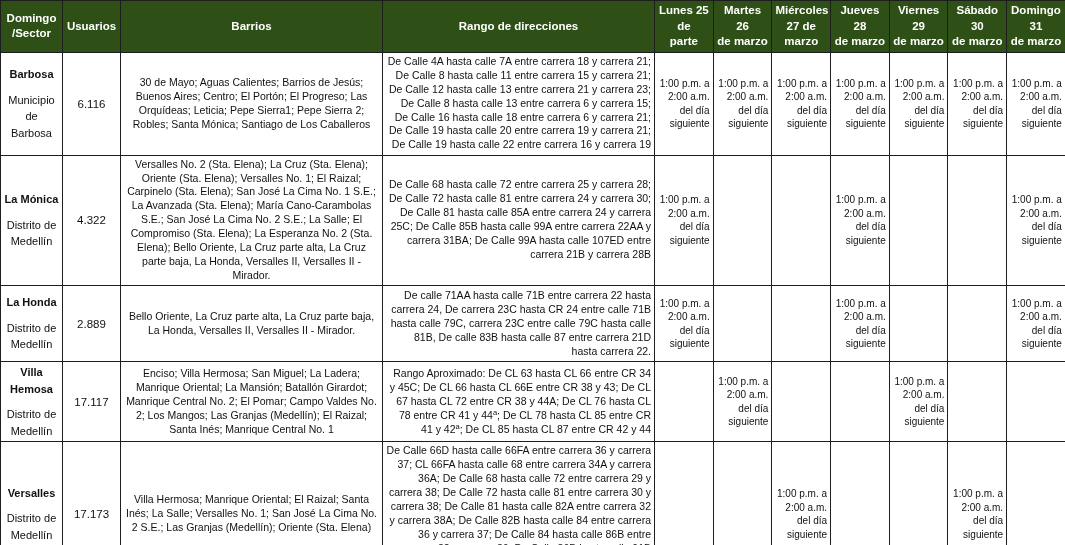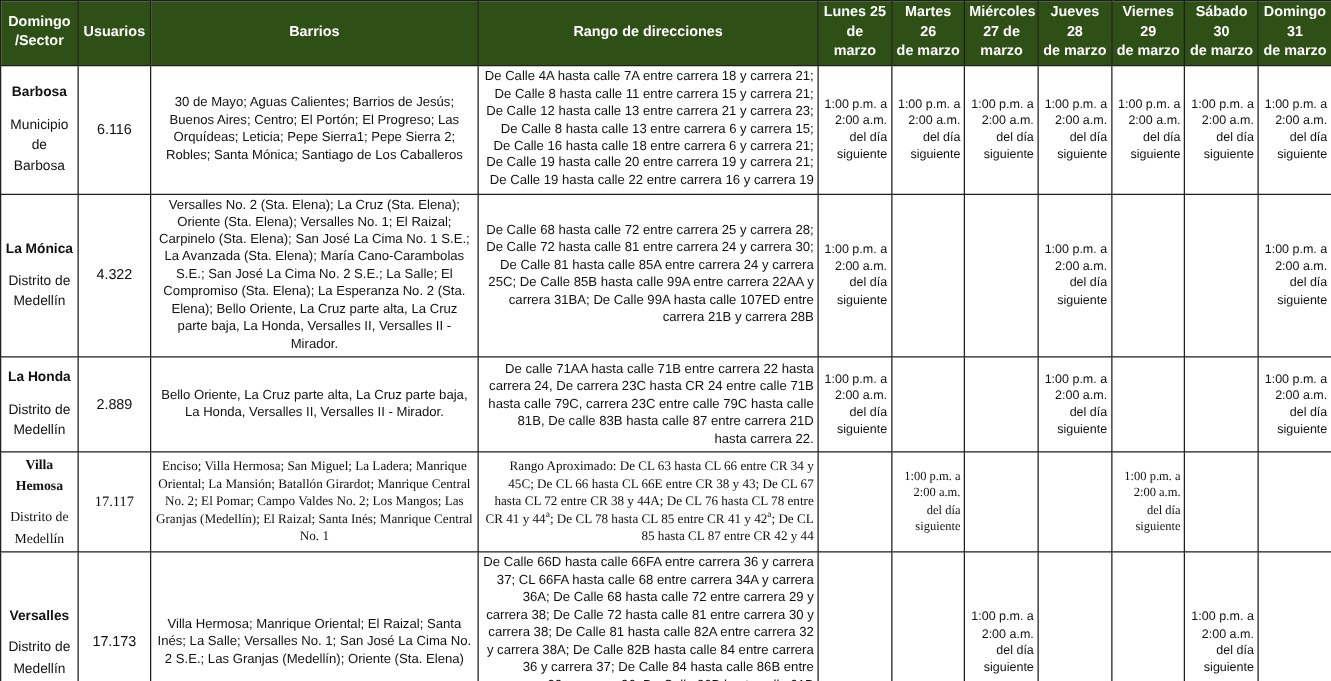--- a/index.html
+++ b/index.html
@@ -105,21 +105,21 @@
     <tr>
       <th>
         <span>Domingo</span><br>
         <span>/Sector</span>
       </th>
       <th>Usuarios</th>
       <th>Barrios</th>
       <th>Rango de direcciones</th>
       <th>
         <span>Lunes 25 de</span><br>
-        <span>marzo</span>
+        <span>parte</span>
       </th>
       <th>
         <span>Martes 26</span><br>
         <span>de marzo</span>
       </th>
       <th>
         <span>Miércoles</span><br>
         <span>27 de marzo</span>
       </th>
       <th>
@@ -182,21 +182,21 @@
         <td class="cell-barrios">Bello Oriente, La Cruz parte alta, La Cruz parte baja, La Honda, Versalles II, Versalles II - Mirador.</td>
         <td class="cell-rango">De calle 71AA hasta calle 71B entre carrera 22 hasta carrera 24, De carrera 23C hasta CR 24 entre calle 71B hasta calle 79C, carrera 23C entre calle 79C hasta calle 81B, De calle 83B hasta calle 87 entre carrera 21D hasta carrera 22.</td>
         <td class="cell-day">1:00 p.m. a 2:00 a.m. del día siguiente</td>
         <td class="cell-day empty"></td>
         <td class="cell-day empty"></td>
         <td class="cell-day">1:00 p.m. a 2:00 a.m. del día siguiente</td>
         <td class="cell-day empty"></td>
         <td class="cell-day empty"></td>
         <td class="cell-day">1:00 p.m. a 2:00 a.m. del día siguiente</td>
       </tr>
-      <tr style="height: 78px; font-family: Liberation Serif, serif;">
+      <tr style="height: 78px;">
         <td class="cell-circuito">
           <span class="circ-name">Villa Hemosa</span>
           <span class="circ-sub">Distrito de Medellín</span>
         </td>
         <td class="cell-usuarios">17.117</td>
         <td class="cell-barrios">Enciso; Villa Hermosa; San Miguel; La Ladera; Manrique Oriental; La Mansión; Batallón Girardot; Manrique Central No. 2; El Pomar; Campo Valdes No. 2; Los Mangos; Las Granjas (Medellín); El Raizal; Santa Inés; Manrique Central No. 1</td>
         <td class="cell-rango">Rango Aproximado: De CL 63 hasta CL 66 entre CR 34 y 45C; De CL 66 hasta CL 66E entre CR 38 y 43; De CL 67 hasta CL 72 entre CR 38 y 44A; De CL 76 hasta CL 78 entre CR 41 y 44<sup class="ord">a</sup>; De CL 78 hasta CL 85 entre CR 41 y 42<sup class="ord">a</sup>; De CL 85 hasta CL 87 entre CR 42 y 44</td>
         <td class="cell-day empty"></td>
         <td class="cell-day">1:00 p.m. a 2:00 a.m. del día siguiente</td>
         <td class="cell-day empty"></td>

